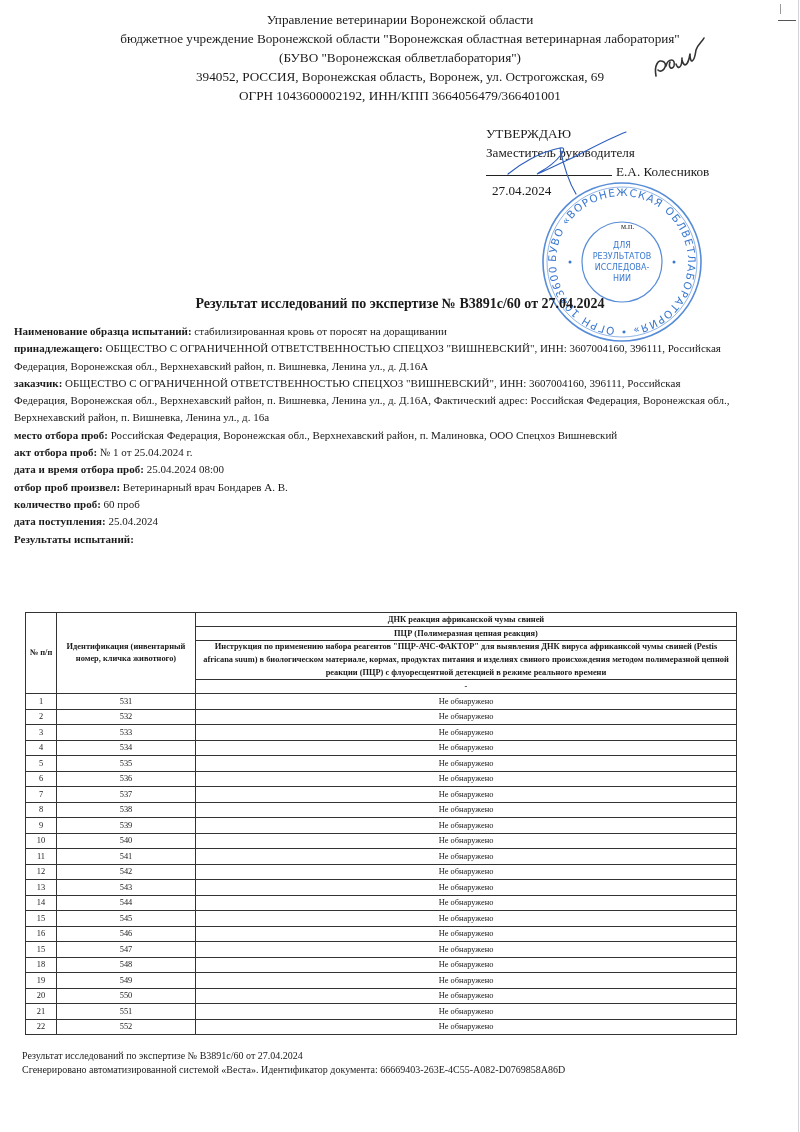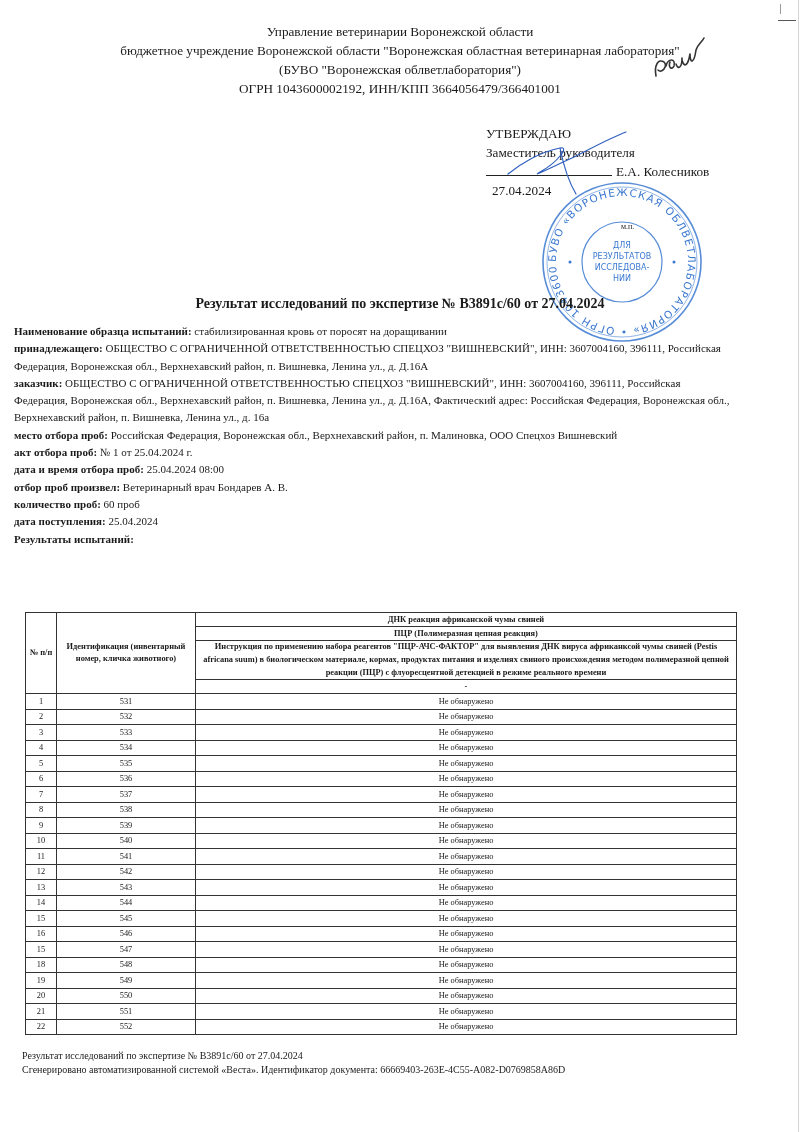--- a/index.html
+++ b/index.html
@@ -5,21 +5,21 @@
   html, body { margin:0; padding:0; }
   body {
     width:800px; height:1132px; position:relative; overflow:hidden;
     background:#ffffff; color:#1a1a1a;
     font-family:"Liberation Serif", serif;
   }
   .edge-line { position:absolute; left:798px; top:0; width:1px; height:1132px; background:#d4d4d8; }
   .edge-mark { position:absolute; left:778px; top:20px; width:18px; height:1px; background:#555; }
   .edge-mark2 { position:absolute; left:780px; top:4px; width:1px; height:10px; background:#999; }
 
-  .header { position:absolute; top:10px; left:0; width:800px; text-align:center; font-size:13.2px; line-height:19px;margin-top:12px; }
+  .header { position:absolute; top:10px; left:0; width:800px; text-align:center; font-size:13.2px; line-height:19px; }
   .header .line { display:block; white-space:nowrap; }
   .header .email { text-decoration:underline; }
 
   .handwriting { position:absolute; left:650px; top:36px; width:80px; height:44px; }
 
   .approve { position:absolute; left:486px; top:124px; font-size:13.2px; line-height:19px; }
   .approve .sigline { display:inline-block; width:126px; border-bottom:1px solid #222; height:12px; vertical-align:baseline; margin-right:4px; }
   .approve .date { padding-left:6px; }
   .signature { position:absolute; left:500px; top:128px; width:130px; height:70px; }
 
@@ -48,20 +48,21 @@
 <body>
 
 <div class="edge-line"></div>
 <div class="edge-mark"></div>
 <div class="edge-mark2"></div>
 
 <div class="header">
   <span class="line">Управление ветеринарии Воронежской области</span>
   <span class="line">бюджетное учреждение Воронежской области "Воронежская областная ветеринарная лаборатория"</span>
   <span class="line">(БУВО "Воронежская облветлаборатория")</span>
+  <span class="line">394052, РОССИЯ, Воронежская область, Воронеж, ул. Острогожская, 69</span>
   <span class="line">ОГРН 1043600002192, ИНН/КПП 3664056479/366401001</span>
 </div>
 
 <svg class="handwriting" viewBox="0 0 80 44">
   <path d="M6 40 C4 30, 8 22, 14 26 C18 30, 12 38, 8 34 M16 30 C18 22, 26 22, 24 30 C22 34, 18 32, 20 26 M26 28 C28 34, 32 32, 32 22 M32 24 C34 32, 38 30, 40 18 M40 18 C40 28, 44 28, 46 14 M46 14 C48 8, 52 6, 54 2" fill="none" stroke="#333" stroke-width="1.6" stroke-linecap="round"></path>
 </svg>
 
 <div class="approve">
   <div>УТВЕРЖДАЮ</div>
   <div>Заместитель руководителя</div>

